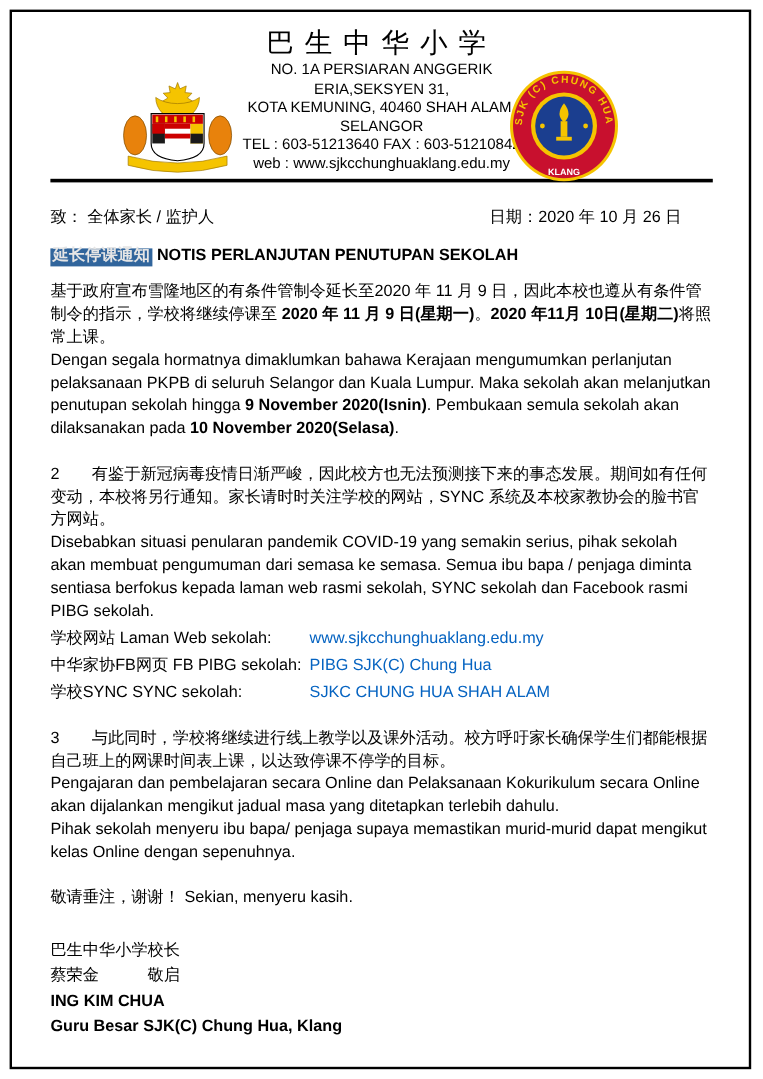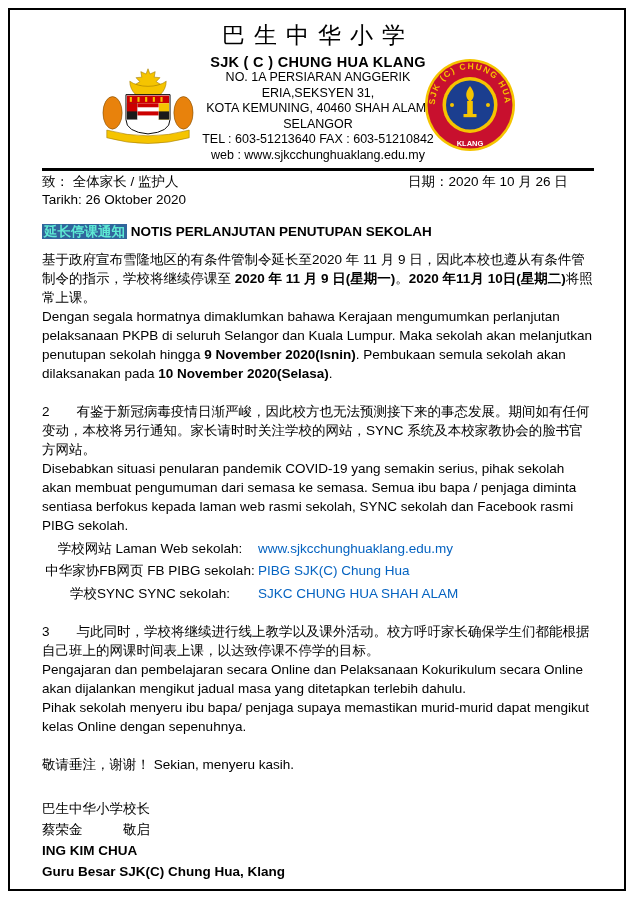--- a/index.html
+++ b/index.html
@@ -14,31 +14,31 @@
     border:2px solid #000;box-sizing:border-box;
     padding:8px 30px 0 32px;overflow:hidden;background:#fff;
   }
   .header{position:relative;text-align:center;}
   .school-cn{font-family:Liberation Sans, sans-serif;font-size:23px;letter-spacing:9px;padding-top:2px;}
   .school-en{font-size:14.5px;font-weight:bold;margin-top:3px;letter-spacing:.3px;}
   .addr{font-size:12.5px;line-height:15.5px;}
   .logo-left{position:absolute;left:60px;top:50px;}
   .logo-right{position:absolute;right:78px;top:40px;}
   .rule{border-top:3.5px solid #000;margin-top:5px;}
-  .meta{margin-top:2px;font-size:13.5px;line-height:18px;}
+  .meta{margin-top:20px;font-size:13.5px;line-height:18px;}
   .meta-row{display:flex;}
   .meta-row .m-left{flex:1;}
   .meta-row .m-right{width:186px;}
   .doc{font-size:13.5px;line-height:19px;margin-top:13px;}
   .title-line{font-weight:bold;}
-  .hl{background:var(--hl-bg,#31659C);color:#5eead4;padding:0 2px;}
+  .hl{background:var(--hl-bg,#31659C);color:#e5e5e5;padding:0 2px;font-family:Liberation Mono, monospace;}
   .half-gap{height:9px;}
   .block-gap{height:19px;}
   .link-row{display:flex;margin-top:3.5px;}
-  .link-row .lbl{width:216px;flex:none;text-align:center;}
+  .link-row .lbl{width:216px;flex:none;}
   .link-row .val{color:var(--link-blue,#0563C1);text-decoration:none;cursor:pointer;}
   .bold{font-weight:bold;}
   .sig{margin-top:24px;}
   .sig p{line-height:21px;}
 </style>
 </head>
 <body>
 
 <div class="frame">
 
@@ -79,38 +79,36 @@
       </text>
       <text x="46" y="88" text-anchor="middle" font-size="7.5" font-weight="bold" fill="#ffffff">KLANG</text>
       <path d="M46 28 q7.5 9.5 0 16 q-7.5 -6.5 0 -16" fill="#F5C400"></path>
       <rect x="43.2" y="43" width="5.6" height="13" fill="#F5C400"></rect>
       <rect x="39.5" y="56" width="13" height="3.2" fill="#F5C400"></rect>
       <circle cx="28" cy="47" r="2" fill="#F5C400"></circle>
       <circle cx="64" cy="47" r="2" fill="#F5C400"></circle>
     </svg>
 
     <div class="school-cn">巴生中华小学</div>
-    <div class="school-en">SJK ( C ) CHUNG HUA KLANG</div>
     <div class="addr">NO. 1A PERSIARAN ANGGERIK</div>
     <div class="addr">ERIA,SEKSYEN 31,</div>
     <div class="addr">KOTA KEMUNING, 40460 SHAH ALAM,</div>
     <div class="addr">SELANGOR</div>
     <div class="addr">TEL : 603-51213640 FAX : 603-51210842</div>
     <div class="addr">web : www.sjkcchunghuaklang.edu.my</div>
   </header>
 
   <div class="rule"></div>
 
   <div class="meta">
     <div class="meta-row">
       <span class="m-left">致：  全体家长 / 监护人</span>
       <span class="m-right">日期：2020 年 10 月 26 日</span>
     </div>
     <div class="meta-row">
-      <span class="m-right">Tarikh: 26 Oktober 2020</span>
     </div>
   </div>
 
   <div class="doc">
 
     <p class="title-line"><span class="hl">延长停课通知</span><span> NOTIS PERLANJUTAN PENUTUPAN SEKOLAH</span></p>
 
     <div class="half-gap"></div>
 
     <p><span>基于政府宣布雪隆地区的有条件管制令延长至2020 年 11 月 9 日，因此本校也遵从有条件管制令的指示，学校将继续停课至 </span><span style="font-weight: bold;">2020 年 11 月 9 日(星期一)</span><span>。</span><span style="font-weight: bold;">2020 年11月 10日(星期二)</span><span>将照常上课。</span></p>

